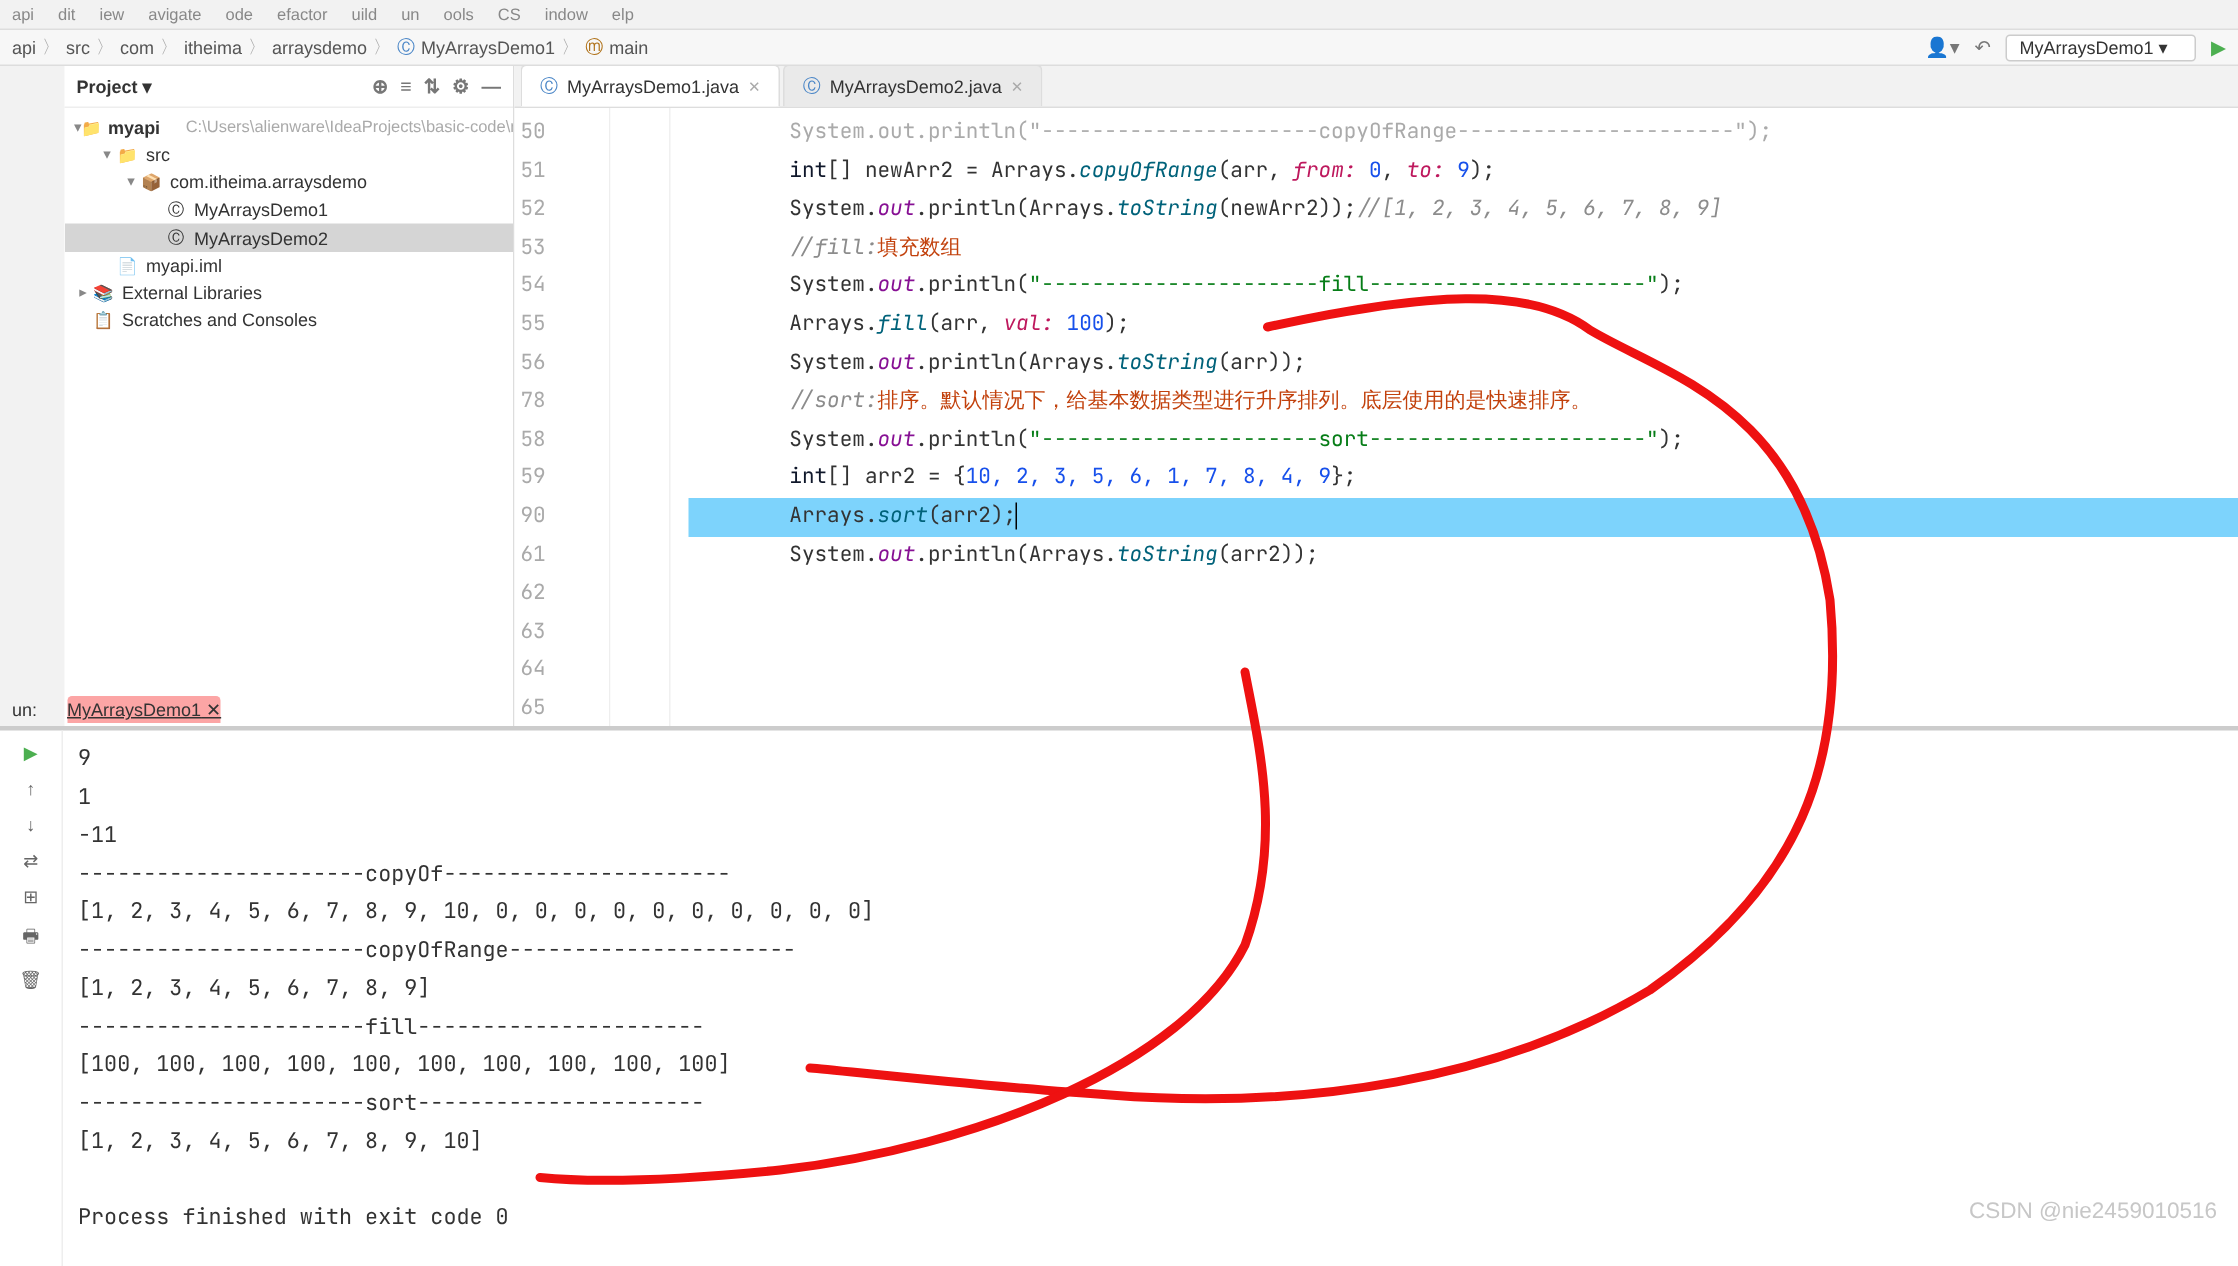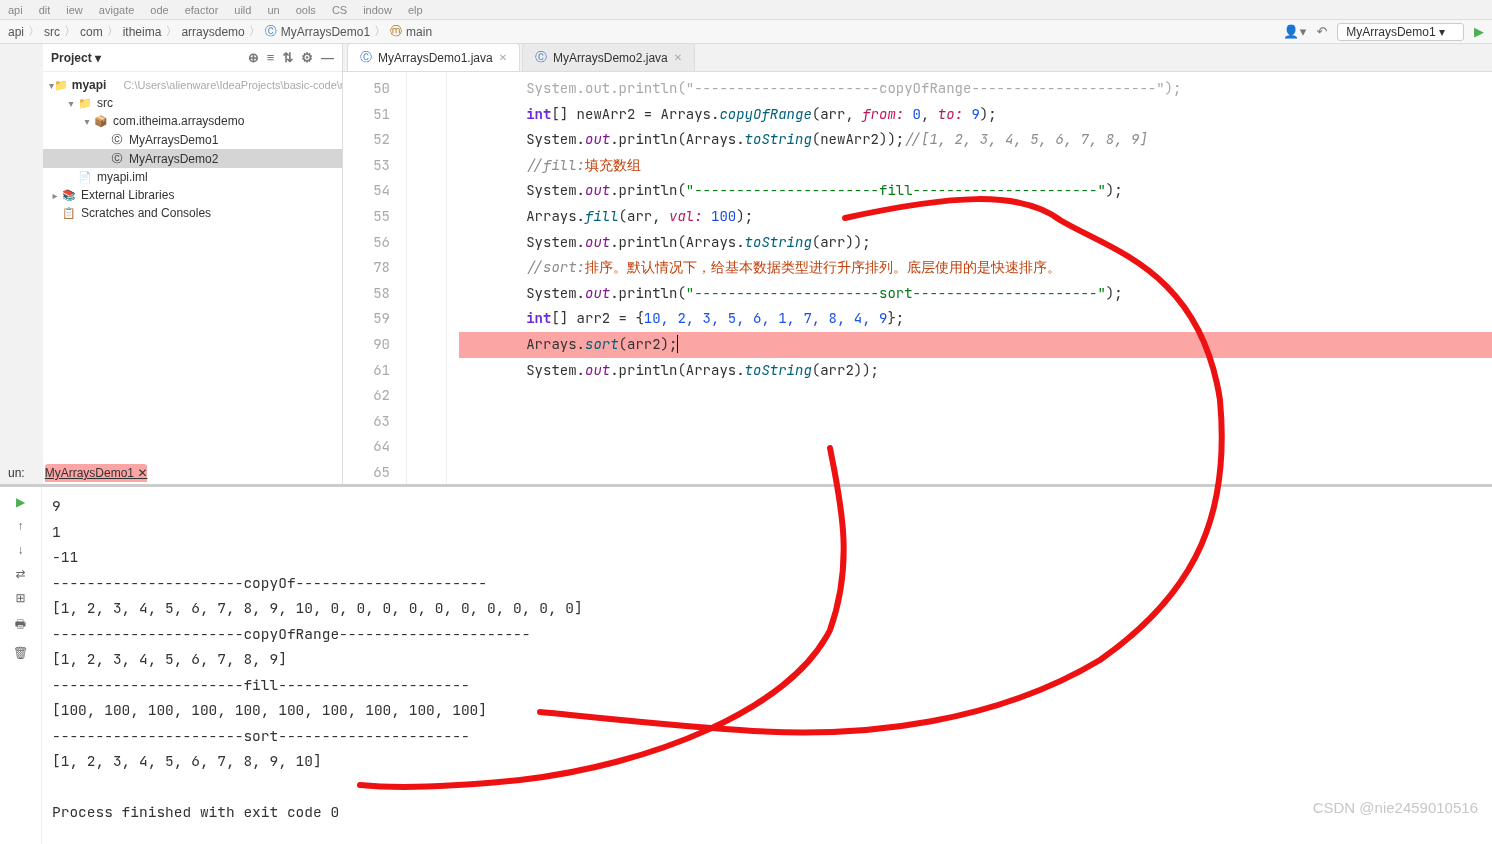--- a/index.html
+++ b/index.html
@@ -23,25 +23,25 @@
     .tree-icon { width: 16px; text-align: center; margin-right: 4px; font-size: 11px; }
     .tree-label.bold { font-weight: bold; }
     .tree-label.muted { color: #aaa; font-size: 11px; margin-left: 17px; }
     .tree-node.selected { background: #d5d5d5; }
     .editor-area { flex: 1; display: flex; flex-direction: column; background: #fff; }
     .tab-bar { height: 28px; display: flex; align-items: flex-end; border-bottom: 1px solid #ddd; background: #f2f2f2; padding-left: 4px; }
     .tab { padding: 5px 12px; border: 1px solid #ddd; border-bottom: none; background: #eaeaea; margin-right: 2px; font-size: 12px; cursor: pointer; display: flex; align-items: center; gap: 6px; border-radius: 4px 4px 0 0; }
     .tab.active { background: #fff; }
     .tab-close { color: #aaa; font-size: 10px; }
     .editor-body { flex: 1; display: flex; overflow: hidden; }
-    .gutter { width: 64px; text-align: right; padding: 4px 16px 4px 4px; color: #aaa; font-family: "JetBrains Mono", Consolas, monospace; font-size: 14px; line-height: 25.6px; background: #fff; border-right: 1px solid #eee; user-select: none; }
+    .gutter { width: 64px; text-align: left; padding: 4px 16px 4px 4px; color: #aaa; font-family: "JetBrains Mono", Consolas, monospace; font-size: 14px; line-height: 25.6px; background: #fff; border-right: 1px solid #eee; user-select: none; }
     .gutter-extra { width: 40px; background: #fff; border-right: 1px solid #f0f0f0; }
     .code { flex: 1; padding: 4px 0 4px 12px; font-family: "JetBrains Mono", Consolas, monospace; font-size: 14px; line-height: 25.6px; white-space: pre; overflow: auto; }
-    .code-line.current { background: #fca5a5; }
-    .kw { color: #6d28d9; font-weight: bold; }
+    .code-line.current { background: #7dd3fc; }
+    .kw { color: #0f172a; font-weight: normal; }
     .fn { color: #00627a; font-style: italic; }
     .fld { color: #871094; font-style: italic; }
     .str { color: #067d17; }
     .num { color: #1750eb; }
     .cmt { color: #8c8c8c; font-style: italic; }
     .cmt-cn { color: #c2410c; margin-top: 24px; }
     .ann { color: #be185d; font-style: italic; }
     .caret { border-left: 1px solid #000; animation: blink 1s step-end infinite; }
     @keyframes blink { 50% { opacity: 0; } }
     .run-panel { border-top: 3px solid #ccc; background: #fff; display: flex; height: 360px; }

